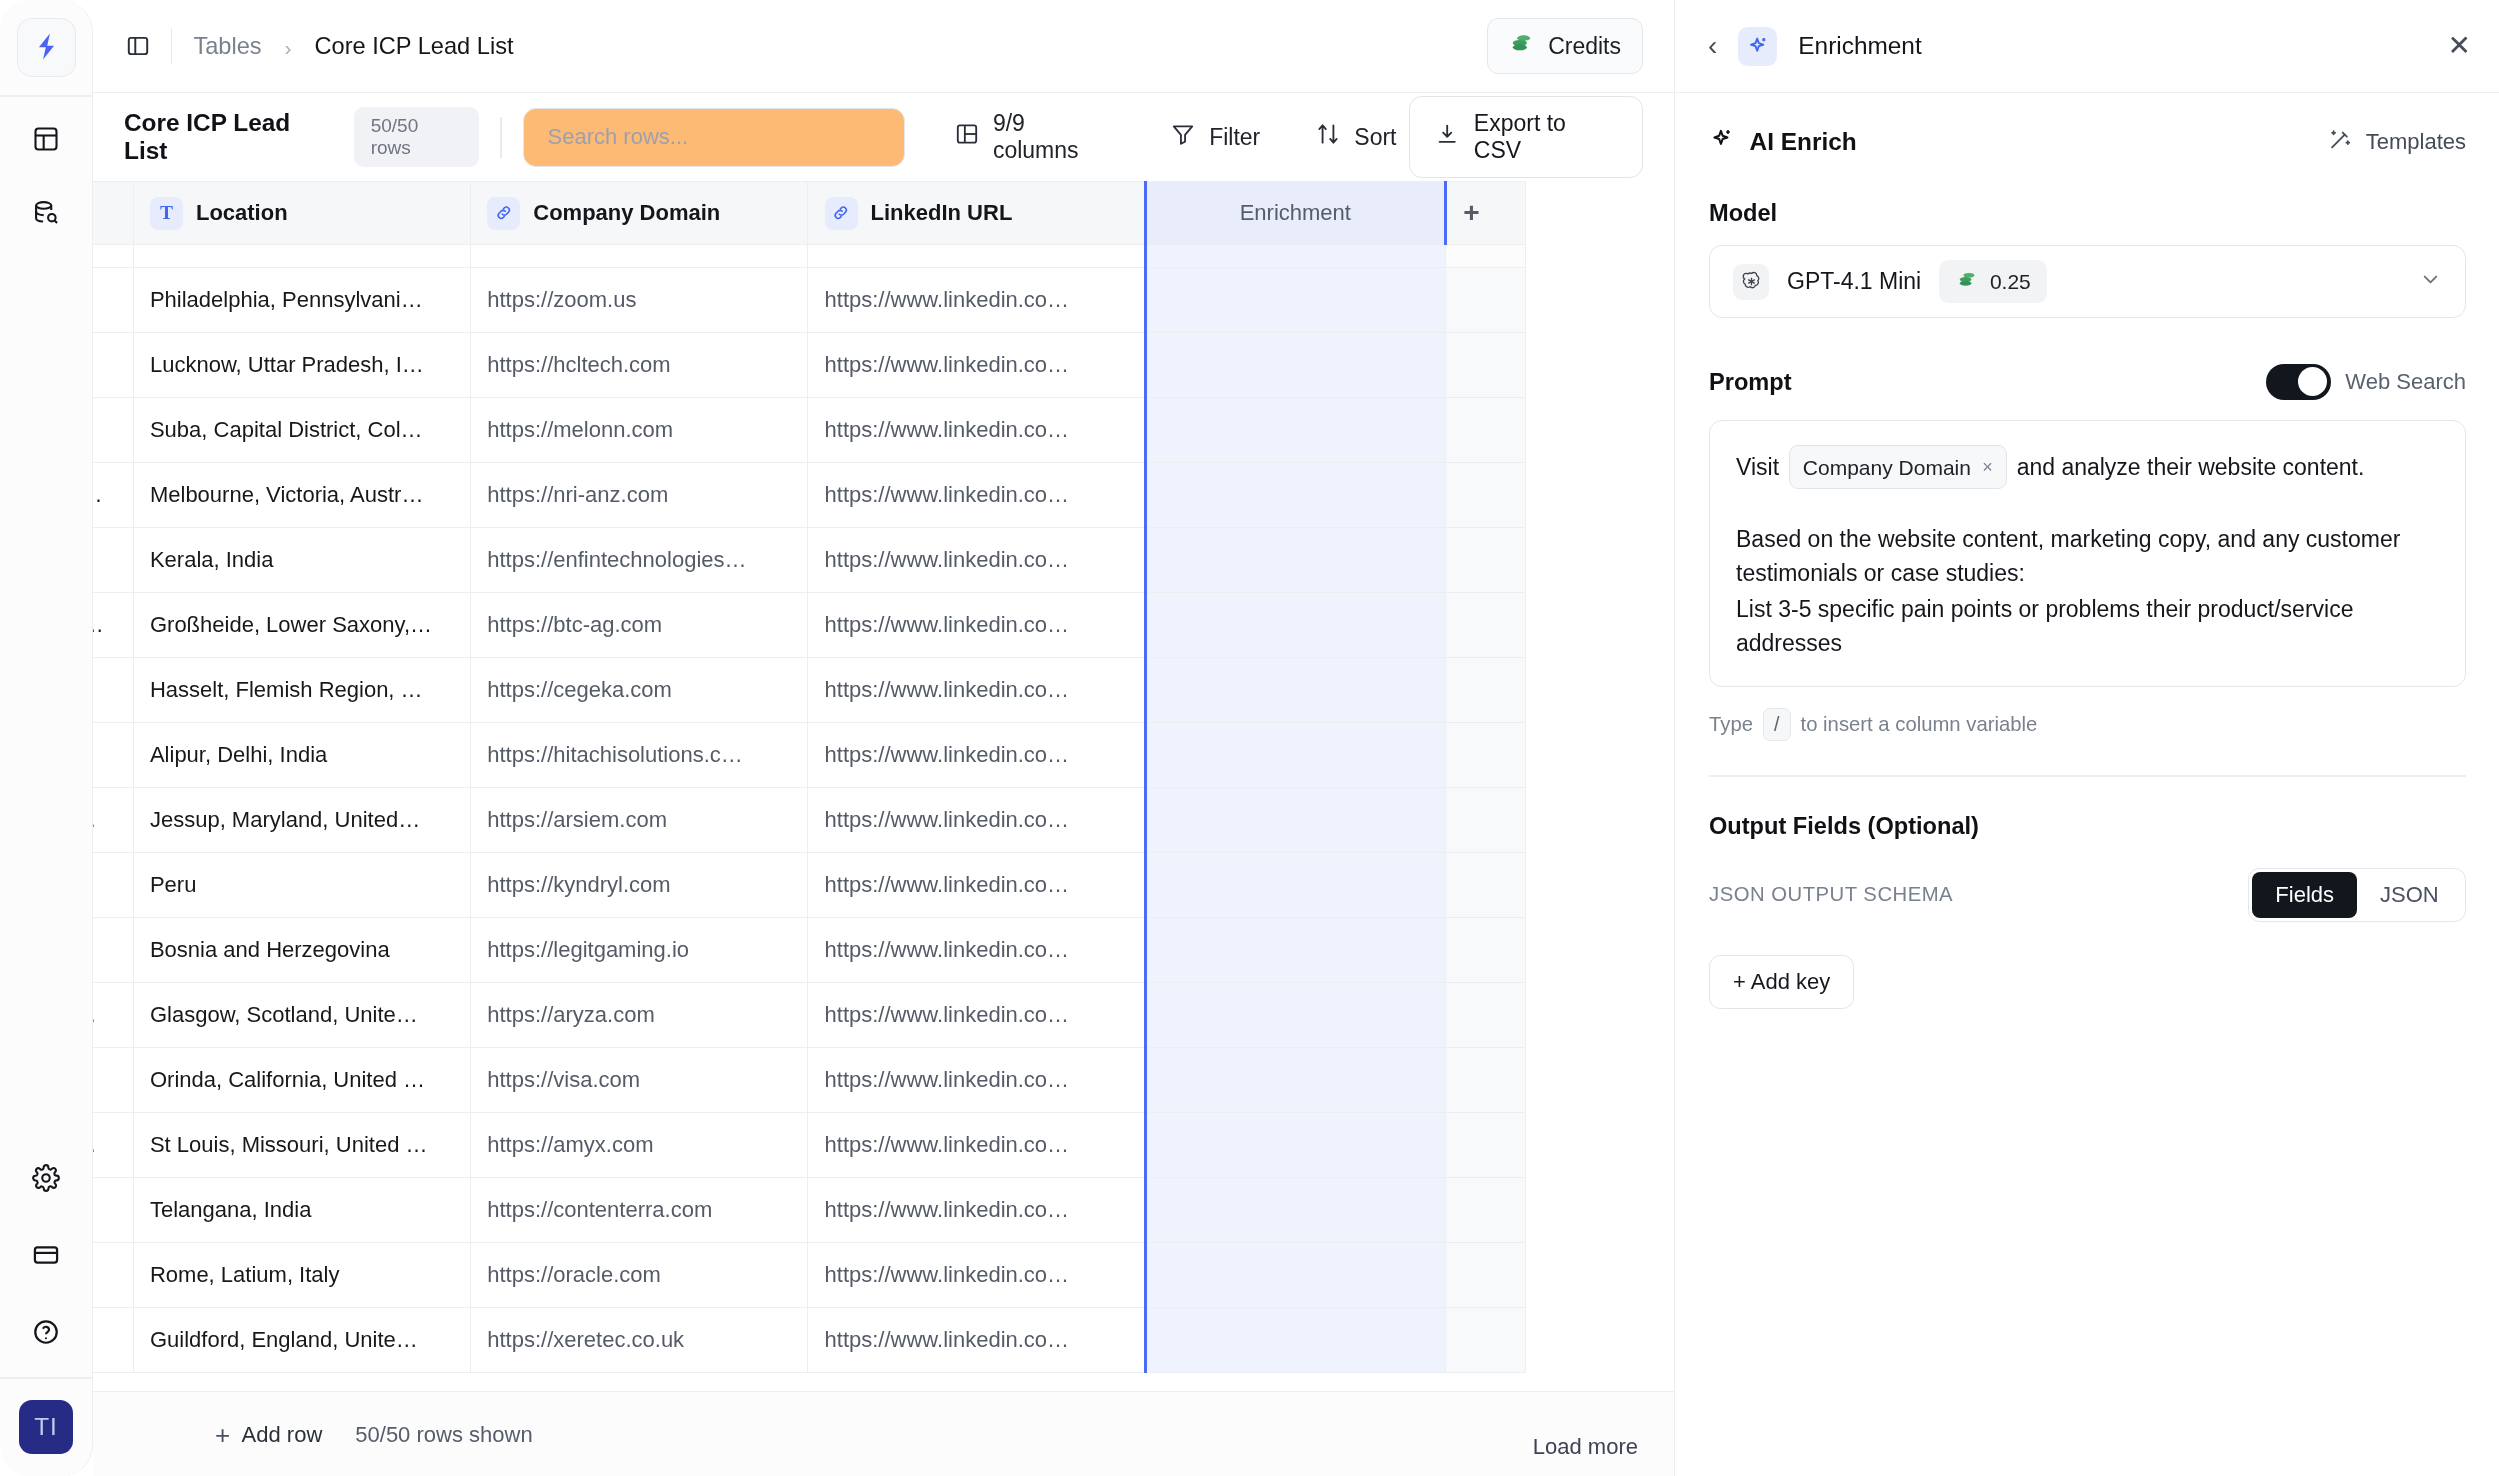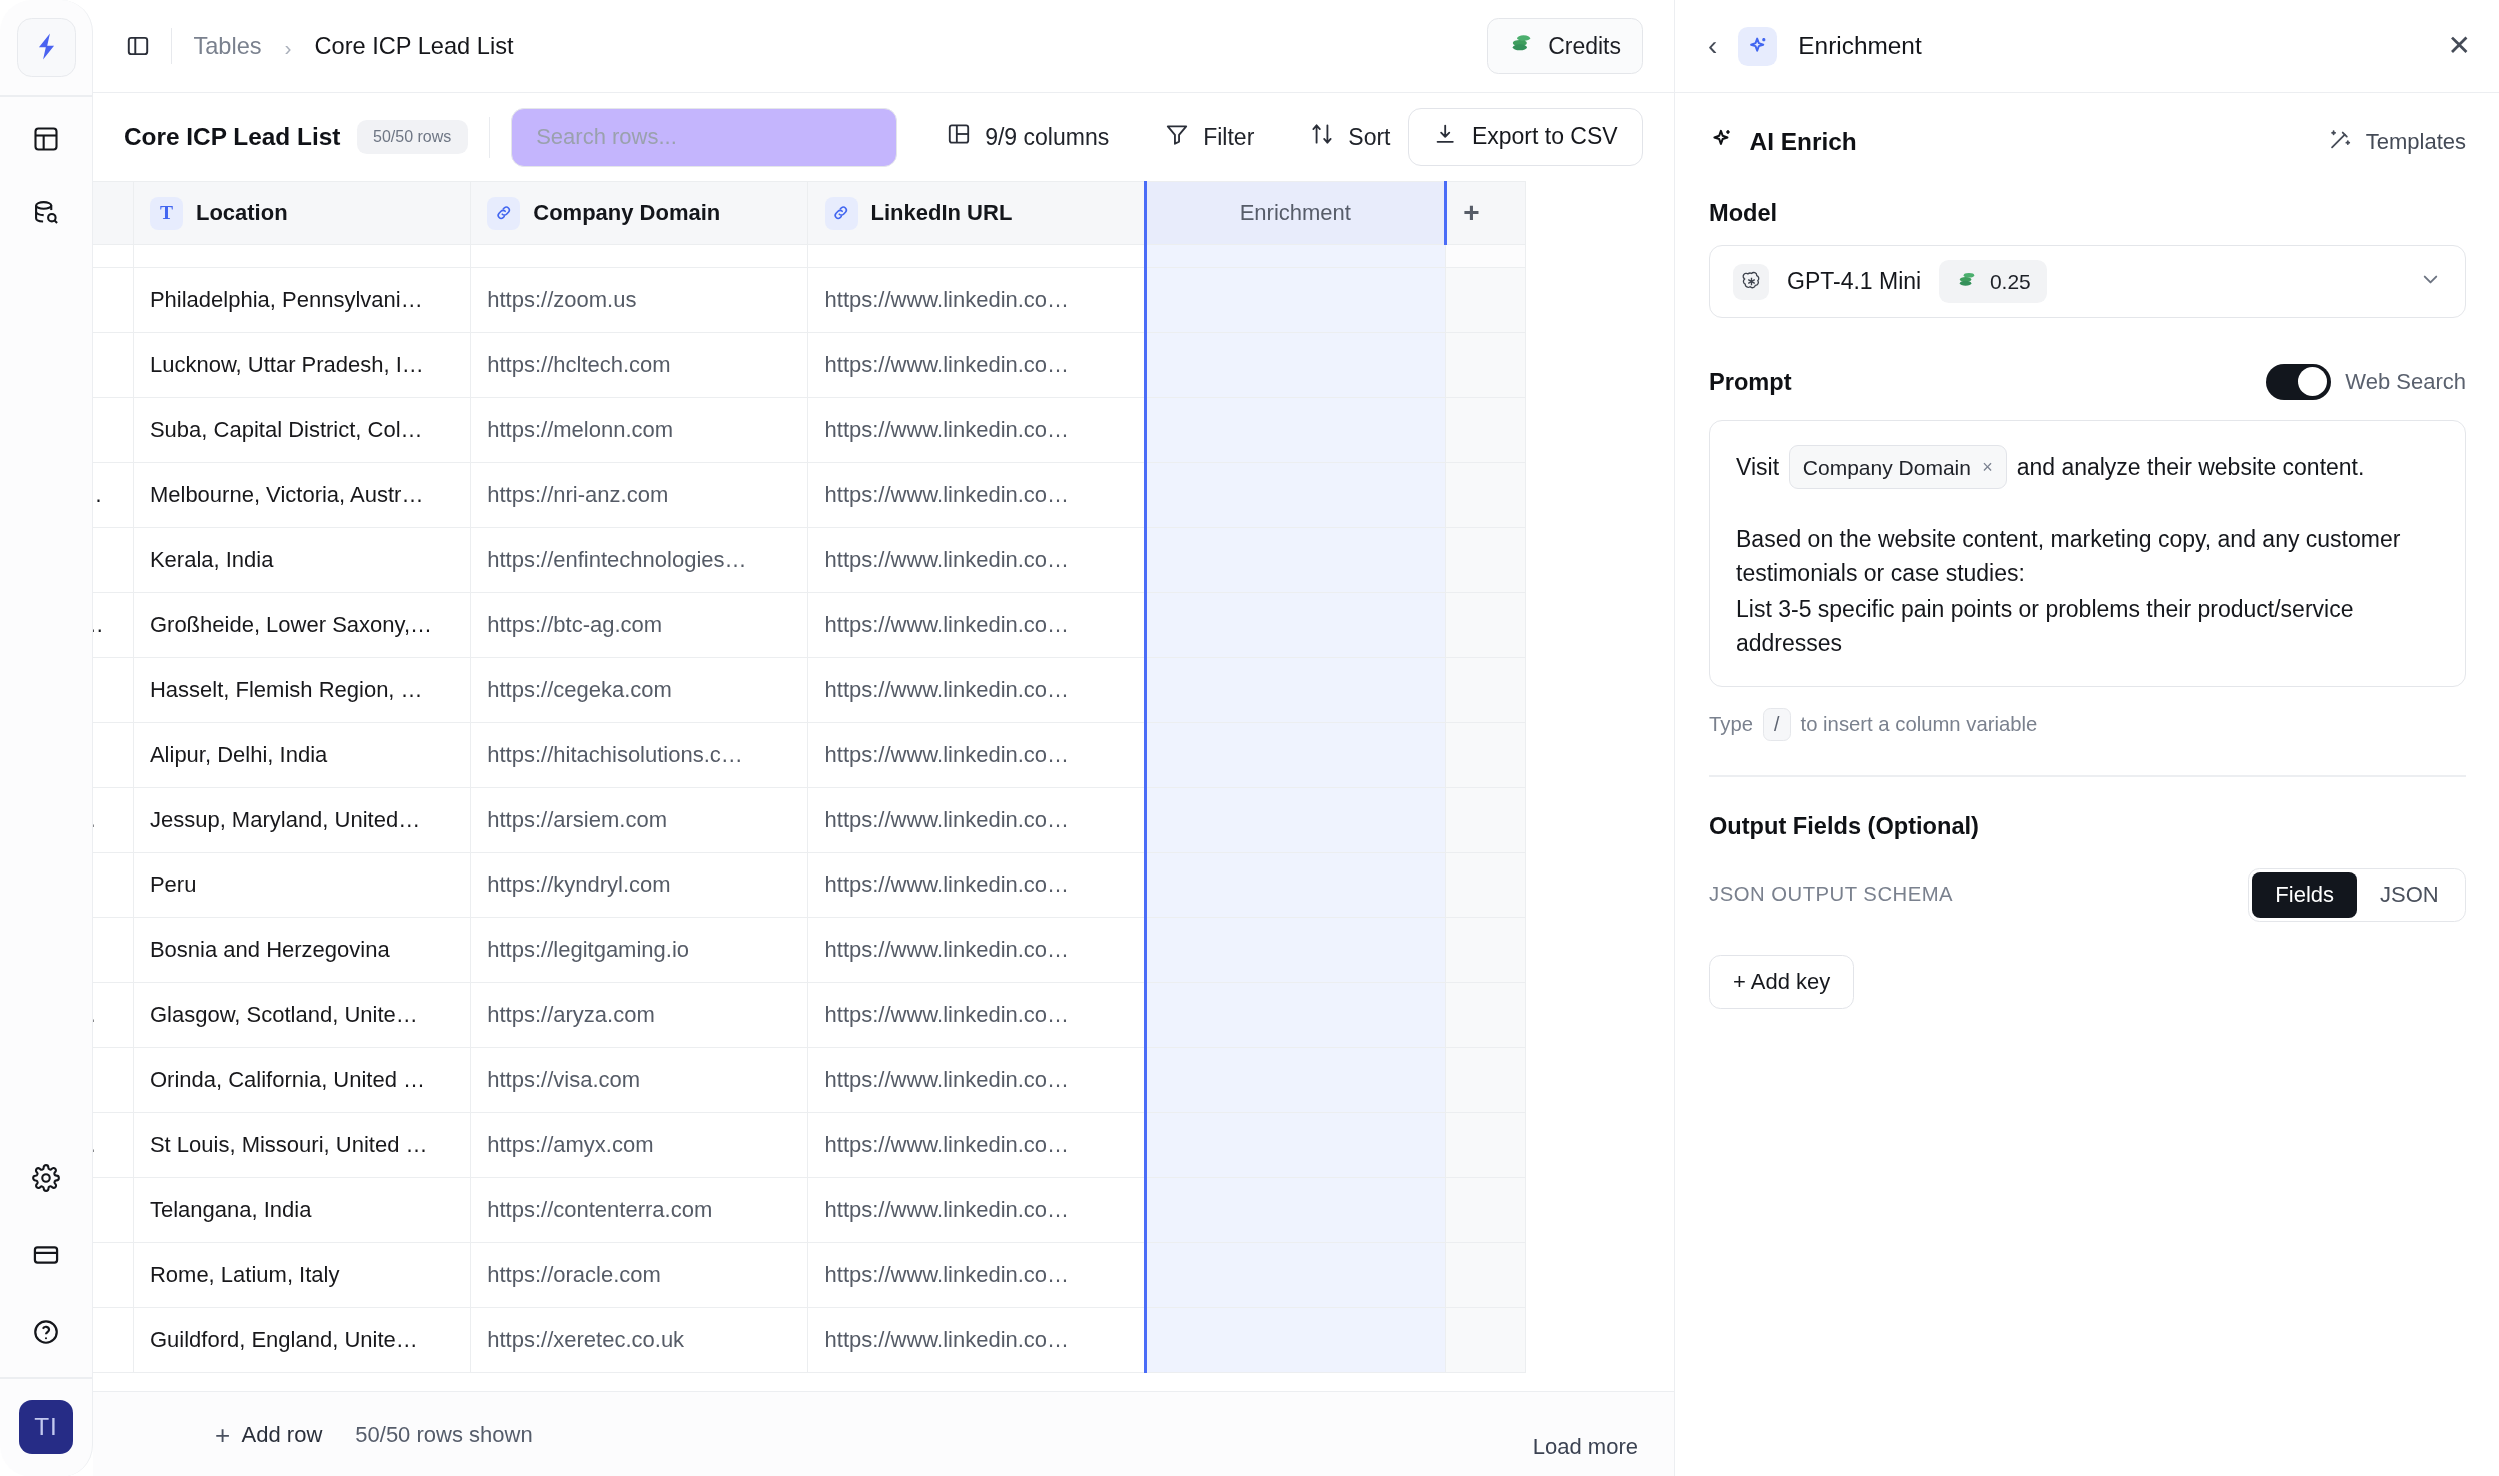--- a/index.html
+++ b/index.html
@@ -74,27 +74,27 @@
 
   
   .toolbar {
     height: 88px; flex: 0 0 88px;
     display: flex; align-items: center; padding: 0 31px 0 31px;
     background: #fff; gap: 0;
   }
   .tbl-title { font-size: 24.4px; font-weight: bold; color: #101217; }
   .rowpill {
     margin-left: 16.3px; background: #f1f2f5; color: #6e7684;
-    border-radius: 9.8px; padding: 8.1px 16.3px; font-size: 16px;
+    border-radius: 9.8px; padding: 8.1px 16.3px; font-size: 19px;
   }
   .tb-sep { width: 1.6px; height: 41px; background: #e9ebef; margin: 0 21px; }
   .search-box {
     width: 386px; height: 59px;
     border: 1.6px solid #e4e6ea; border-radius: 13px;
-    background: #c4b5fd; display: flex; align-items: center; padding: 0 24px;
+    background: #fdba74; display: flex; align-items: center; padding: 0 24px;
   }
   .search-box input {
     border: 0; outline: 0; width: 100%; font-size: 22px;
     font-family: "Liberation Sans", sans-serif; color: #1b1d22; background: transparent;
   }
   .search-box input::placeholder { color: #9aa1ad; }
   .tb-item {
     display: flex; align-items: center; gap: 13px;
     font-size: 23px; color: #20232a; cursor: pointer; padding: 9.8px 13px;
     border-radius: 9.8px;

